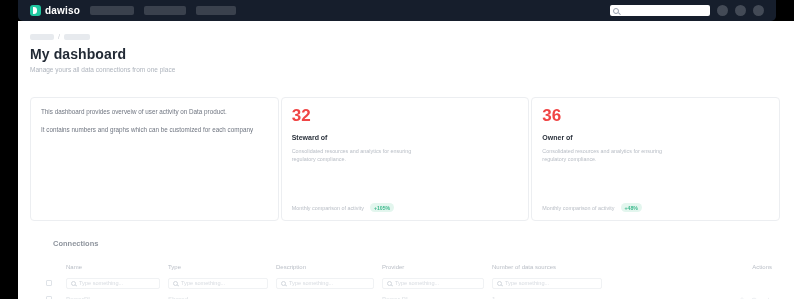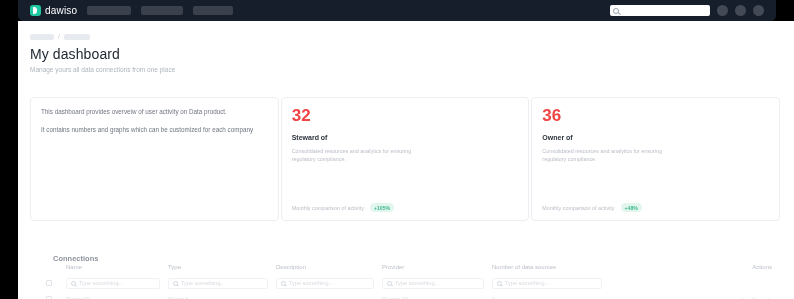--- a/index.html
+++ b/index.html
@@ -39,21 +39,21 @@
     position: absolute;
     left: 3px; top: 2px;
     width: 4px; height: 7px;
     background: #fff;
     border-radius: 0 3px 3px 0;
   }
   .logo-text {
     color: #ffffff;
     font-size: 10px;
     letter-spacing: .2px;
-    font-weight: 400;
+    font-weight: 700;
   }
   .nav-skel {
     height: 9px;
     background: #3a414d;
     border-radius: 2px;
     margin-left: 10px;
   }
   .nav-skel.w1 { width: 44px; }
   .nav-skel.w2 { width: 42px; }
   .nav-skel.w3 { width: 40px; }
@@ -105,21 +105,21 @@
   .crumb-skel {
     height: 6px; background: #e7eaee; border-radius: 2px;
   }
   .crumb-skel.a { width: 24px; }
   .crumb-skel.b { width: 26px; }
   .crumb-sep { color: #c8ccd3; font-size: 7px; line-height: 7px; }
 
   .page-title {
     margin: 6px 0 0 12px;
     font-size: 14px;
-    font-weight: normal;
+    font-weight: bold;
     color: #222a35;
     letter-spacing: .1px;
   }
   .page-sub {
     margin: 4px 0 0 12px;
     font-size: 6.5px;
     color: #aeb4bd;
   }
 
   
@@ -179,21 +179,21 @@
     color: #3cb88c;
     background: #e3f6ee;
     border-radius: 6px;
     padding: 1.5px 4px;
     font-weight: bold;
   }
 
   
   .conn-title {
     position: absolute;
-    left: 35px; top: 233px;
+    left: 35px; top: 218px;
     font-size: 7.5px;
     color: #8e949d;
     font-weight: bold;
   }
   .table {
     position: absolute;
     left: 28px; top: 238px;
     width: 740px;
   }
   .trow {

